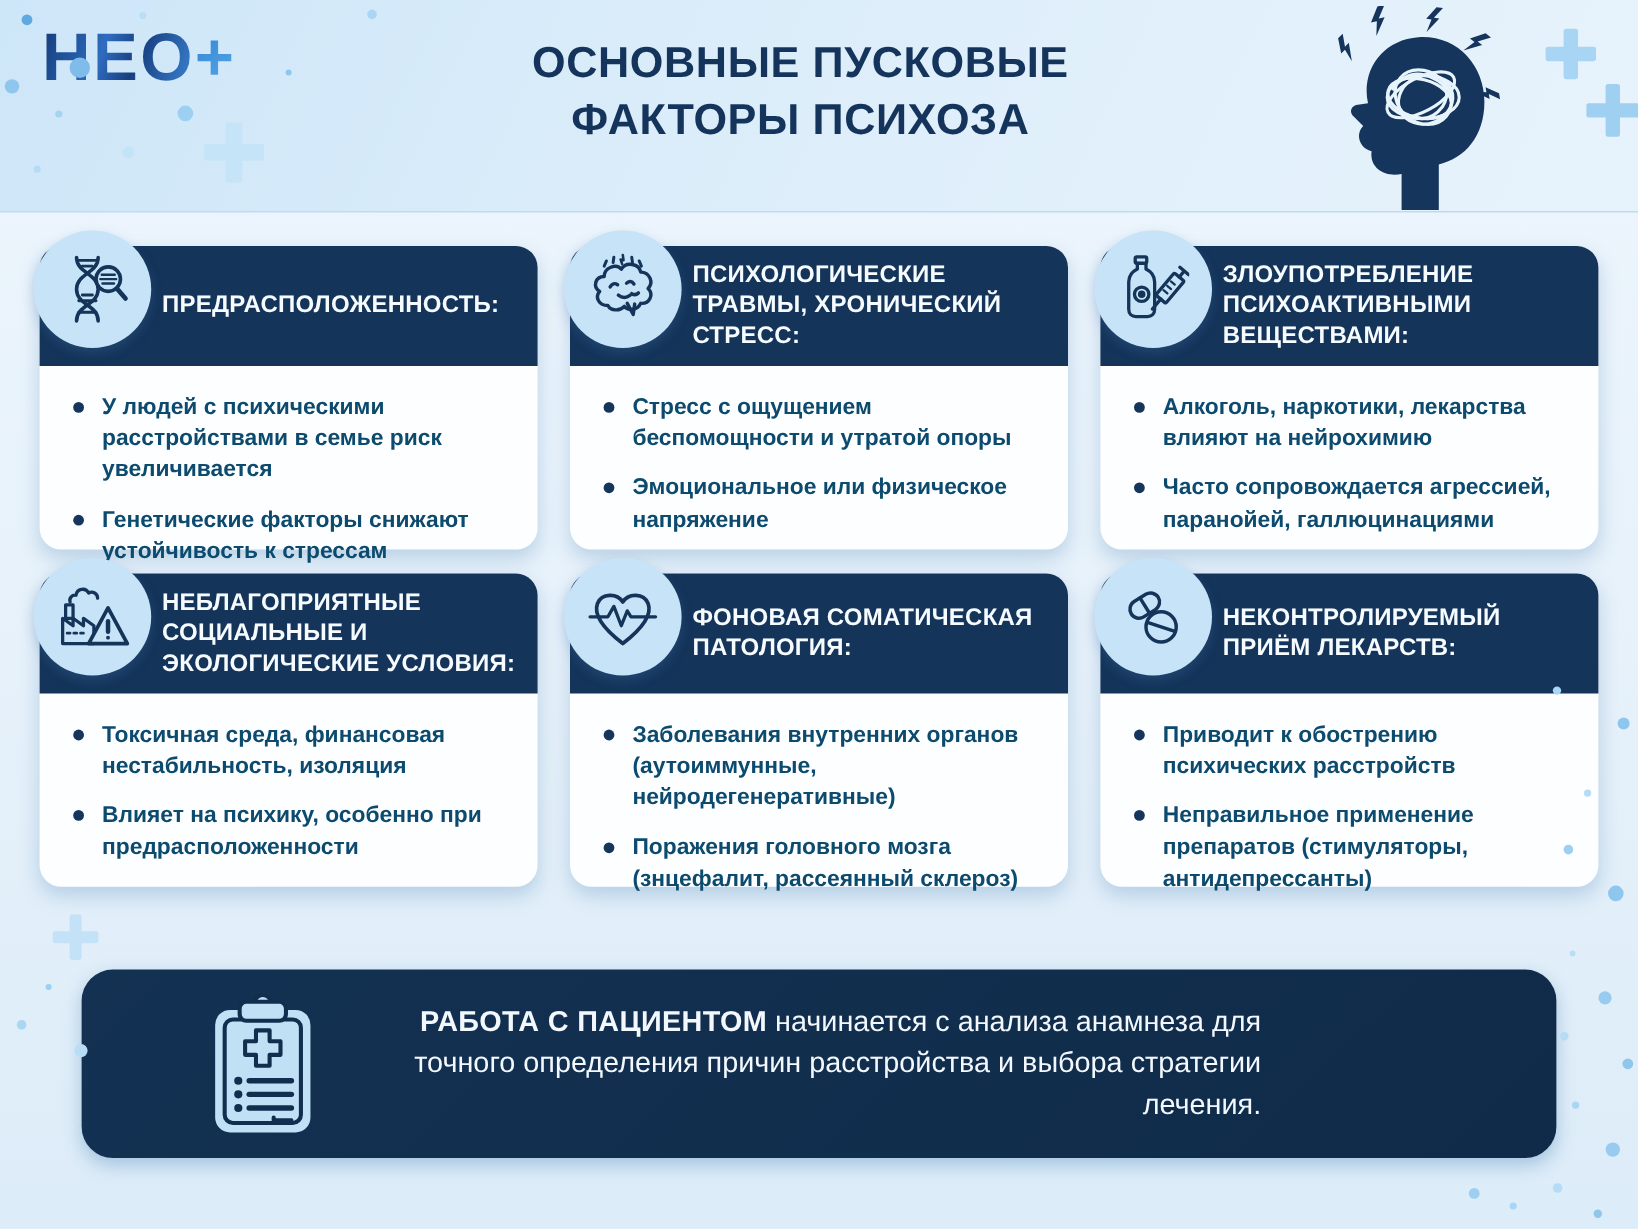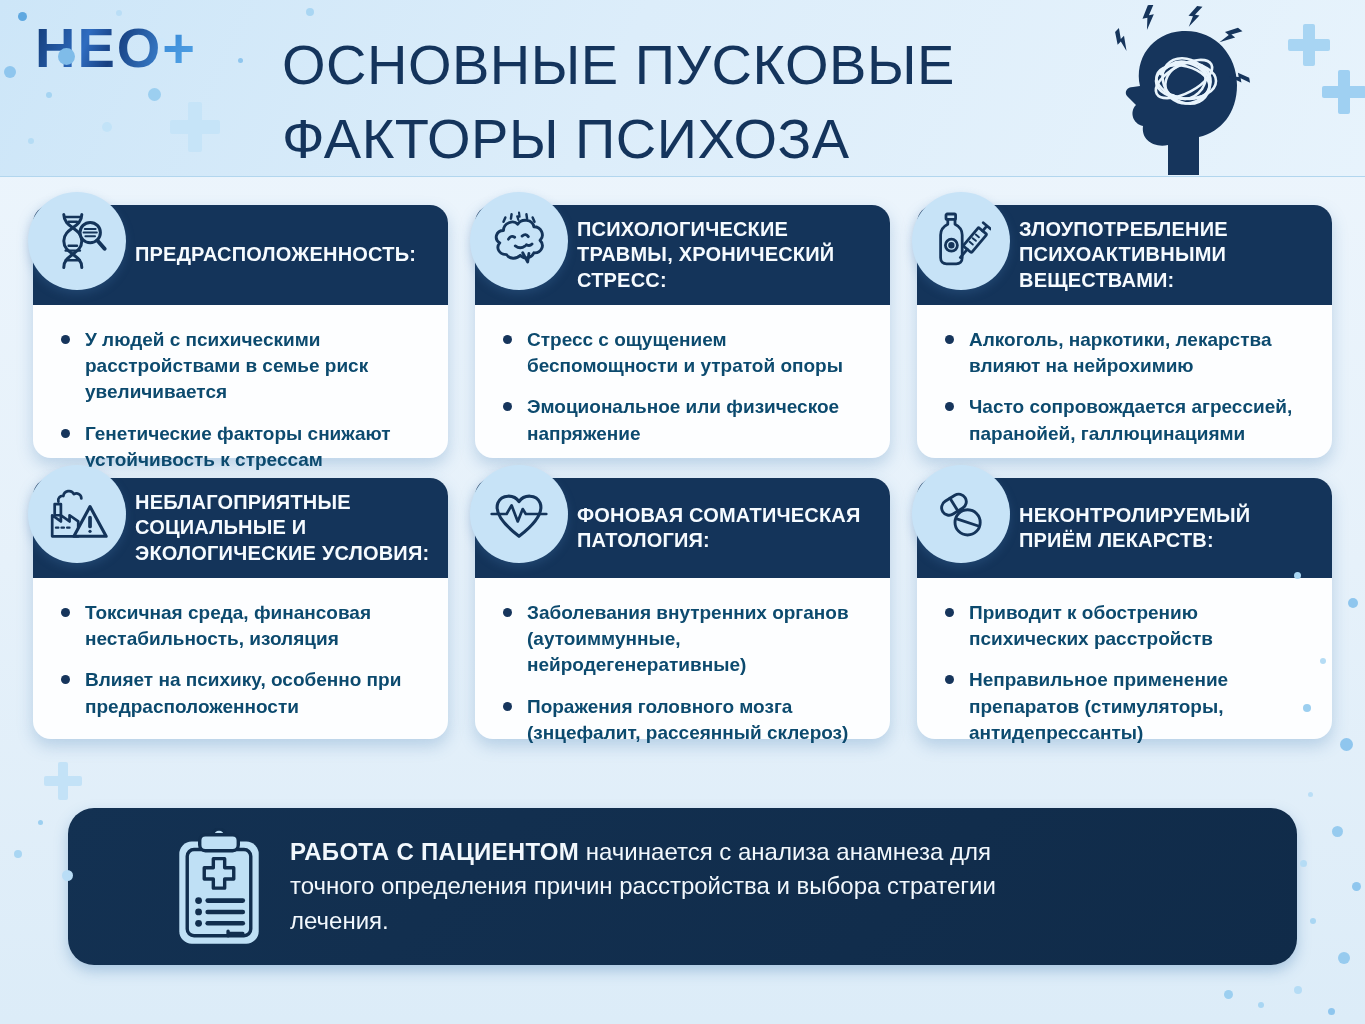--- a/index.html
+++ b/index.html
@@ -19,21 +19,21 @@
   .logo-text {
     background:linear-gradient(110deg,#123a75 0%,#2f6cc0 40%,#173f80 60%,#3e87d6 100%);
     -webkit-background-clip:text; background-clip:text; color:transparent;
   }
   .logo-plus {
     background:linear-gradient(135deg,#2e7fd0,#5cacec);
     -webkit-background-clip:text; background-clip:text; color:transparent;
   }
   .page-title {
     position:absolute; left:282px; top:28px; width:770px;
-    text-align:left; color:#14345c; font-weight:400; font-size:56px;
+    text-align:center; color:#14345c; font-weight:700; font-size:36px;
     line-height:1.32; letter-spacing:.5px;
   }
   .page-title span { display:block; }
   .head-art { position:absolute; left:1090px; top:5px; }
   
   .cards {
     position:absolute; left:33px; top:205px; width:1299px;
     display:grid; grid-template-columns:repeat(3,1fr);
     grid-template-rows:253px 261px; column-gap:27px; row-gap:20px;
   }
@@ -58,21 +58,21 @@
   .bdot { flex:none; width:9px; height:9px; border-radius:50%; background:#16355c; margin:8px 15px 0 0; }
   .btext { color:#0c4a6e; font-weight:600; font-size:19px; line-height:1.38; }
   
   .banner {
     position:absolute; left:68px; top:808px; width:1229px; height:157px;
     background:linear-gradient(135deg,#133152,#102b49);
     border-radius:26px; display:flex; align-items:center;
     box-shadow:0 6px 14px rgba(70,125,180,.35);
   }
   .banner-icon { margin-left:104px; flex:none; }
-  .banner-text { margin-left:24px; width:720px; color:#f2f8fd; font-size:24px; line-height:1.42; font-weight:500; }
+  .banner-text { margin-left:65px; width:720px; color:#f2f8fd; font-size:24px; line-height:1.42; font-weight:500;text-align:right; }
   .banner-lead { font-weight:800; letter-spacing:.3px; }
   
   .dot { position:absolute; border-radius:50%; }
   .plus { position:absolute; }
   .plus::before,.plus::after { content:""; position:absolute; background:currentColor; border-radius:2px; }
   .plus::before { left:0; top:36%; width:100%; height:28%; }
   .plus::after  { top:0; left:36%; height:100%; width:28%; }
 </style>
 </head>
 <body>

